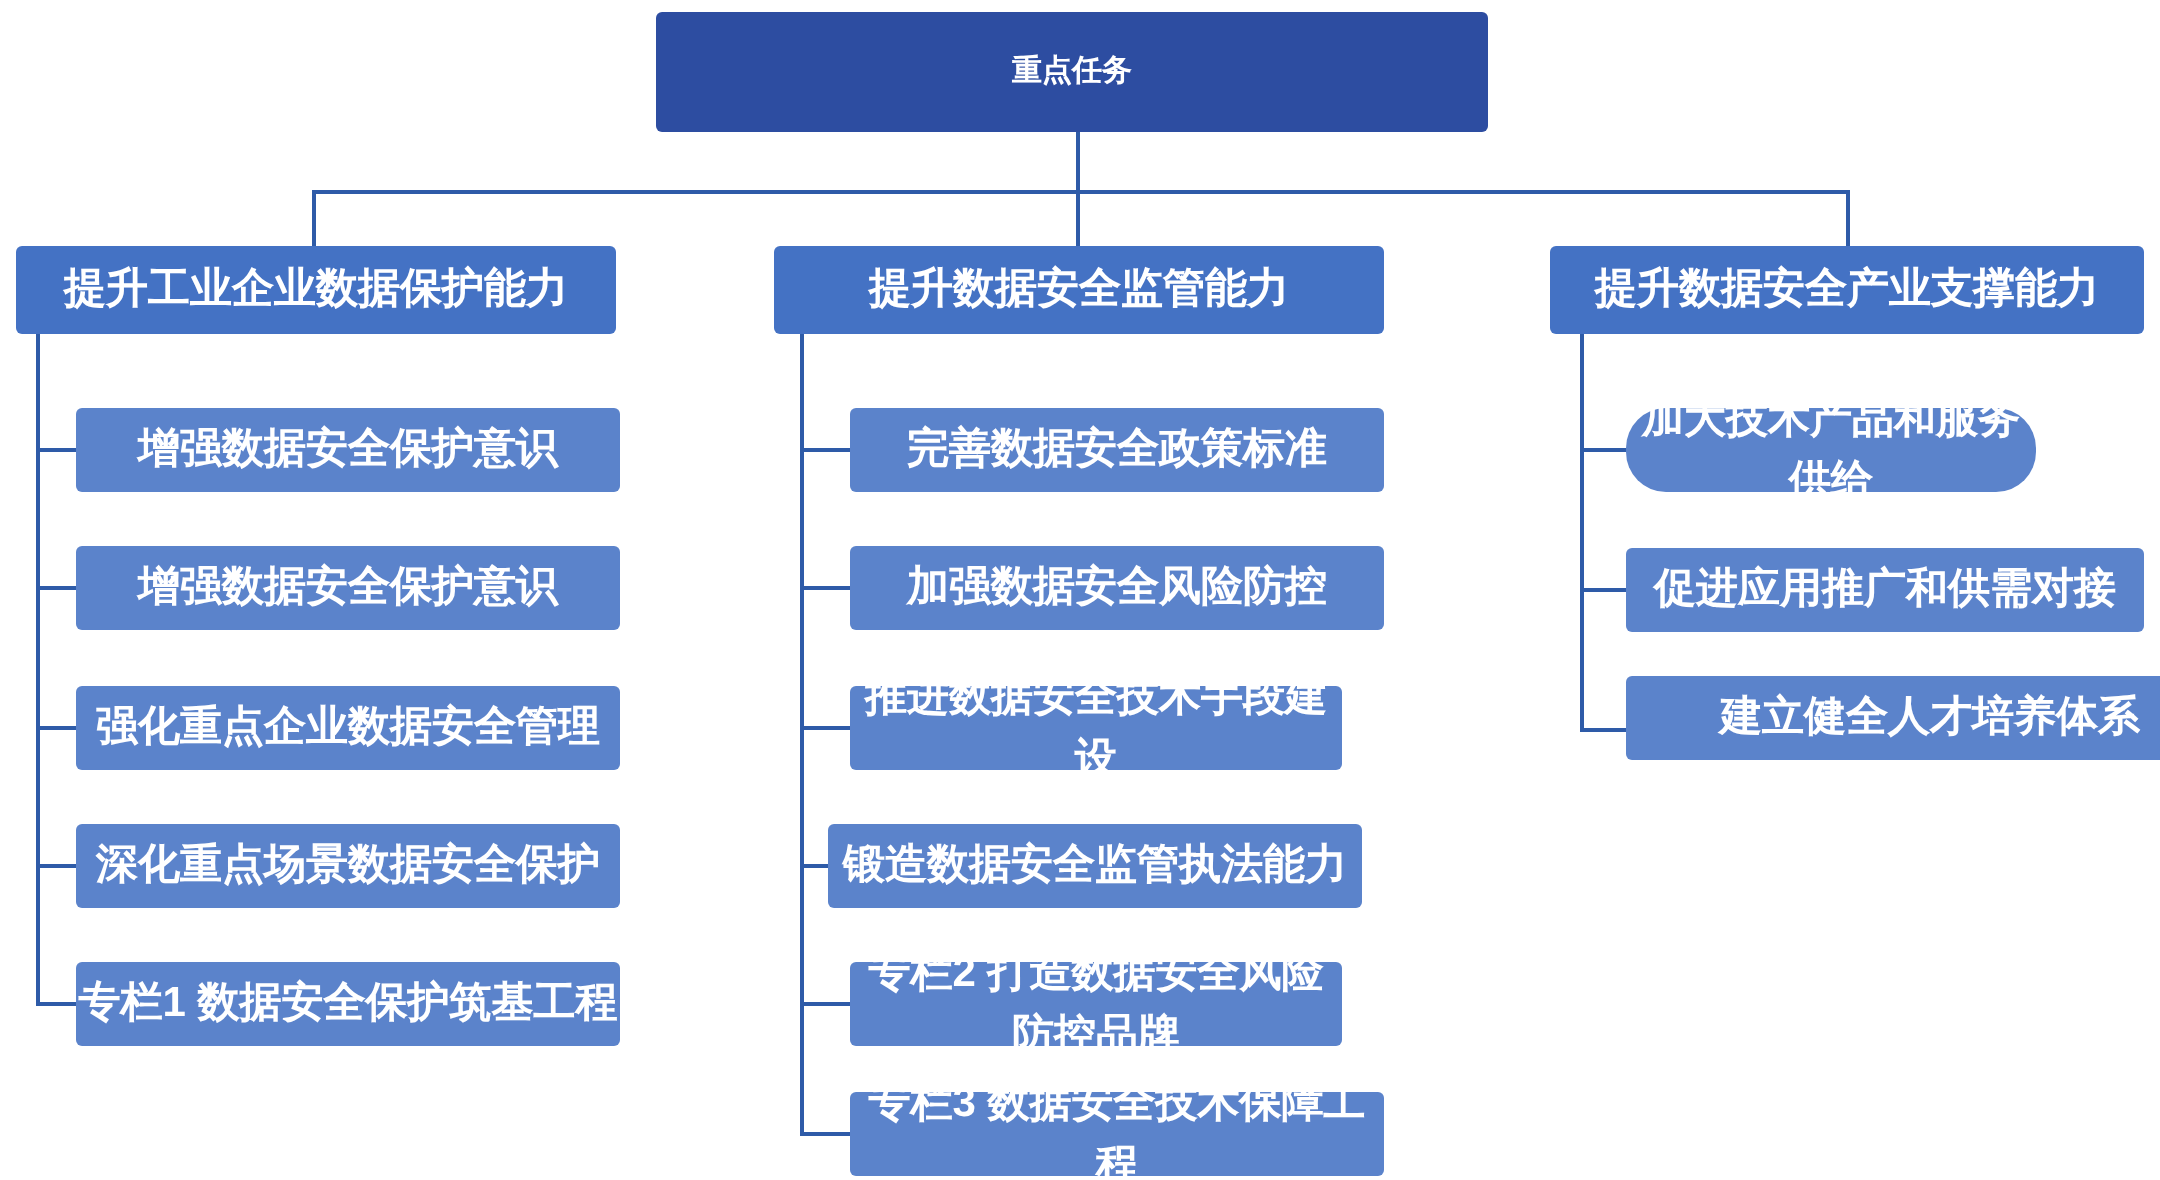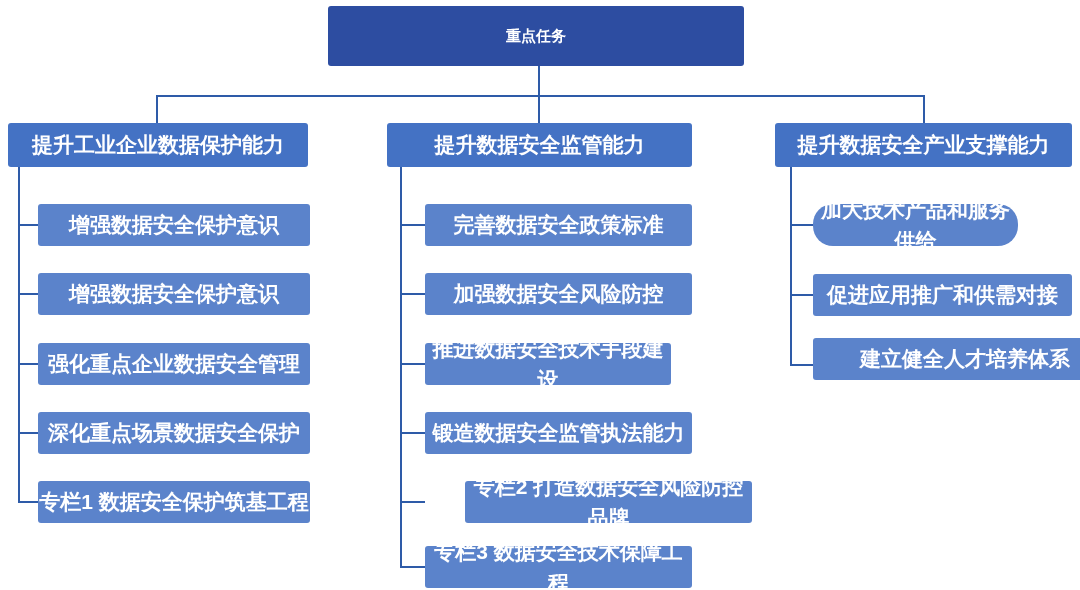--- a/index.html
+++ b/index.html
@@ -84,22 +84,22 @@
   <div class="line h" style="left:400px; top:224px; width:25px;"></div>
   <div class="line h" style="left:400px; top:293px; width:25px;"></div>
   <div class="line h" style="left:400px; top:363px; width:25px;"></div>
   <div class="line h" style="left:400px; top:432px; width:25px;"></div>
   <div class="line h" style="left:400px; top:501px; width:25px;"></div>
   <div class="line h" style="left:400px; top:566px; width:25px;"></div>
 
   <div class="node item" style="left:425px; top:204px; width:267px;">完善数据安全政策标准</div>
   <div class="node item" style="left:425px; top:273px; width:267px;">加强数据安全风险防控</div>
   <div class="node item" style="left:425px; top:343px; width:246px;">推进数据安全技术手段建设</div>
-  <div class="node item" style="left:425px; top:412px; width:267px;">锻造数据安全监管执法能力</div>
-  <div class="node item" style="left:425px; top:481px; width:287px;margin-left:40px;">专栏2 打造数据安全风险防控品牌</div>
+  <div class="node item" style="left:414px; top:412px; width:267px;">锻造数据安全监管执法能力</div>
+  <div class="node item" style="left:425px; top:481px; width:246px;">专栏2 打造数据安全风险防控品牌</div>
   <div class="node item" style="left:425px; top:546px; width:267px;">专栏3 数据安全技术保障工程</div>
 
   <div class="line v" style="left:790px; top:167px; height:198px;"></div>
   <div class="line h" style="left:790px; top:224px; width:23px;"></div>
   <div class="line h" style="left:790px; top:294px; width:23px;"></div>
   <div class="line h" style="left:790px; top:364px; width:23px;"></div>
 
   <div class="node item" style="left:813px; top:204px; width:205px;border-radius:20px;">加大技术产品和服务供给</div>
   <div class="node item" style="left:813px; top:274px; width:259px;">促进应用推广和供需对接</div>
   <div class="node item" style="left:813px; top:338px; width:304px;">建立健全人才培养体系</div>

